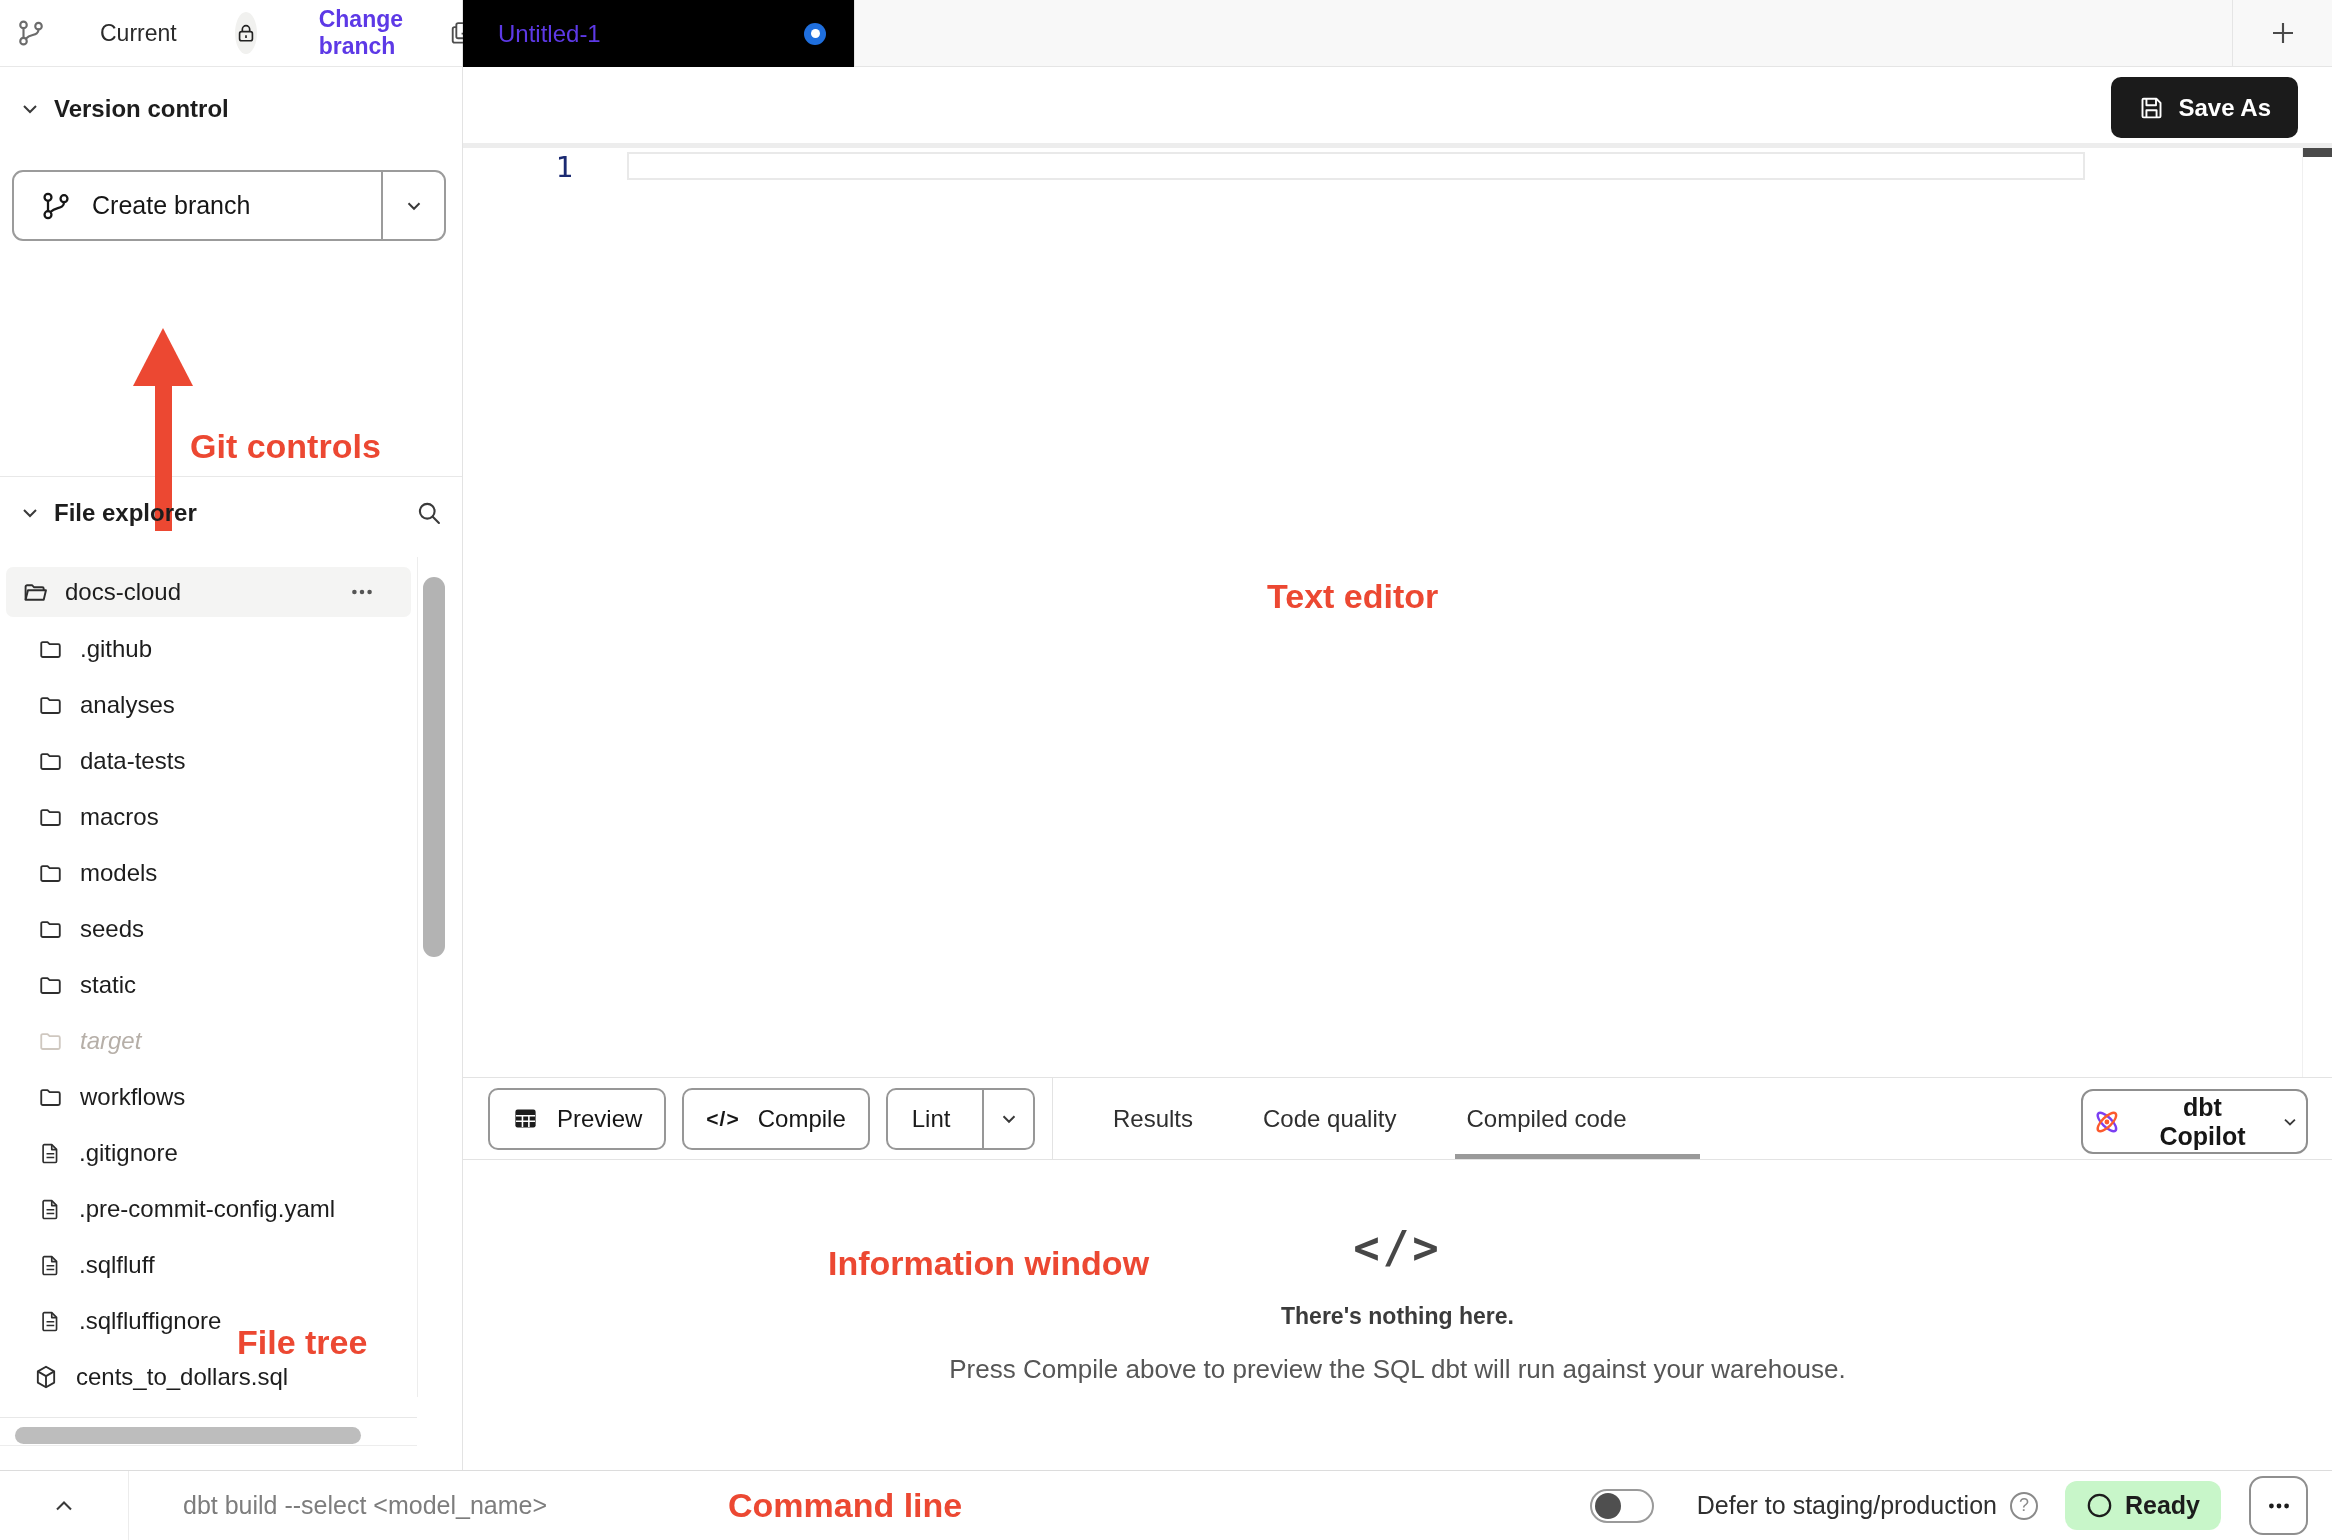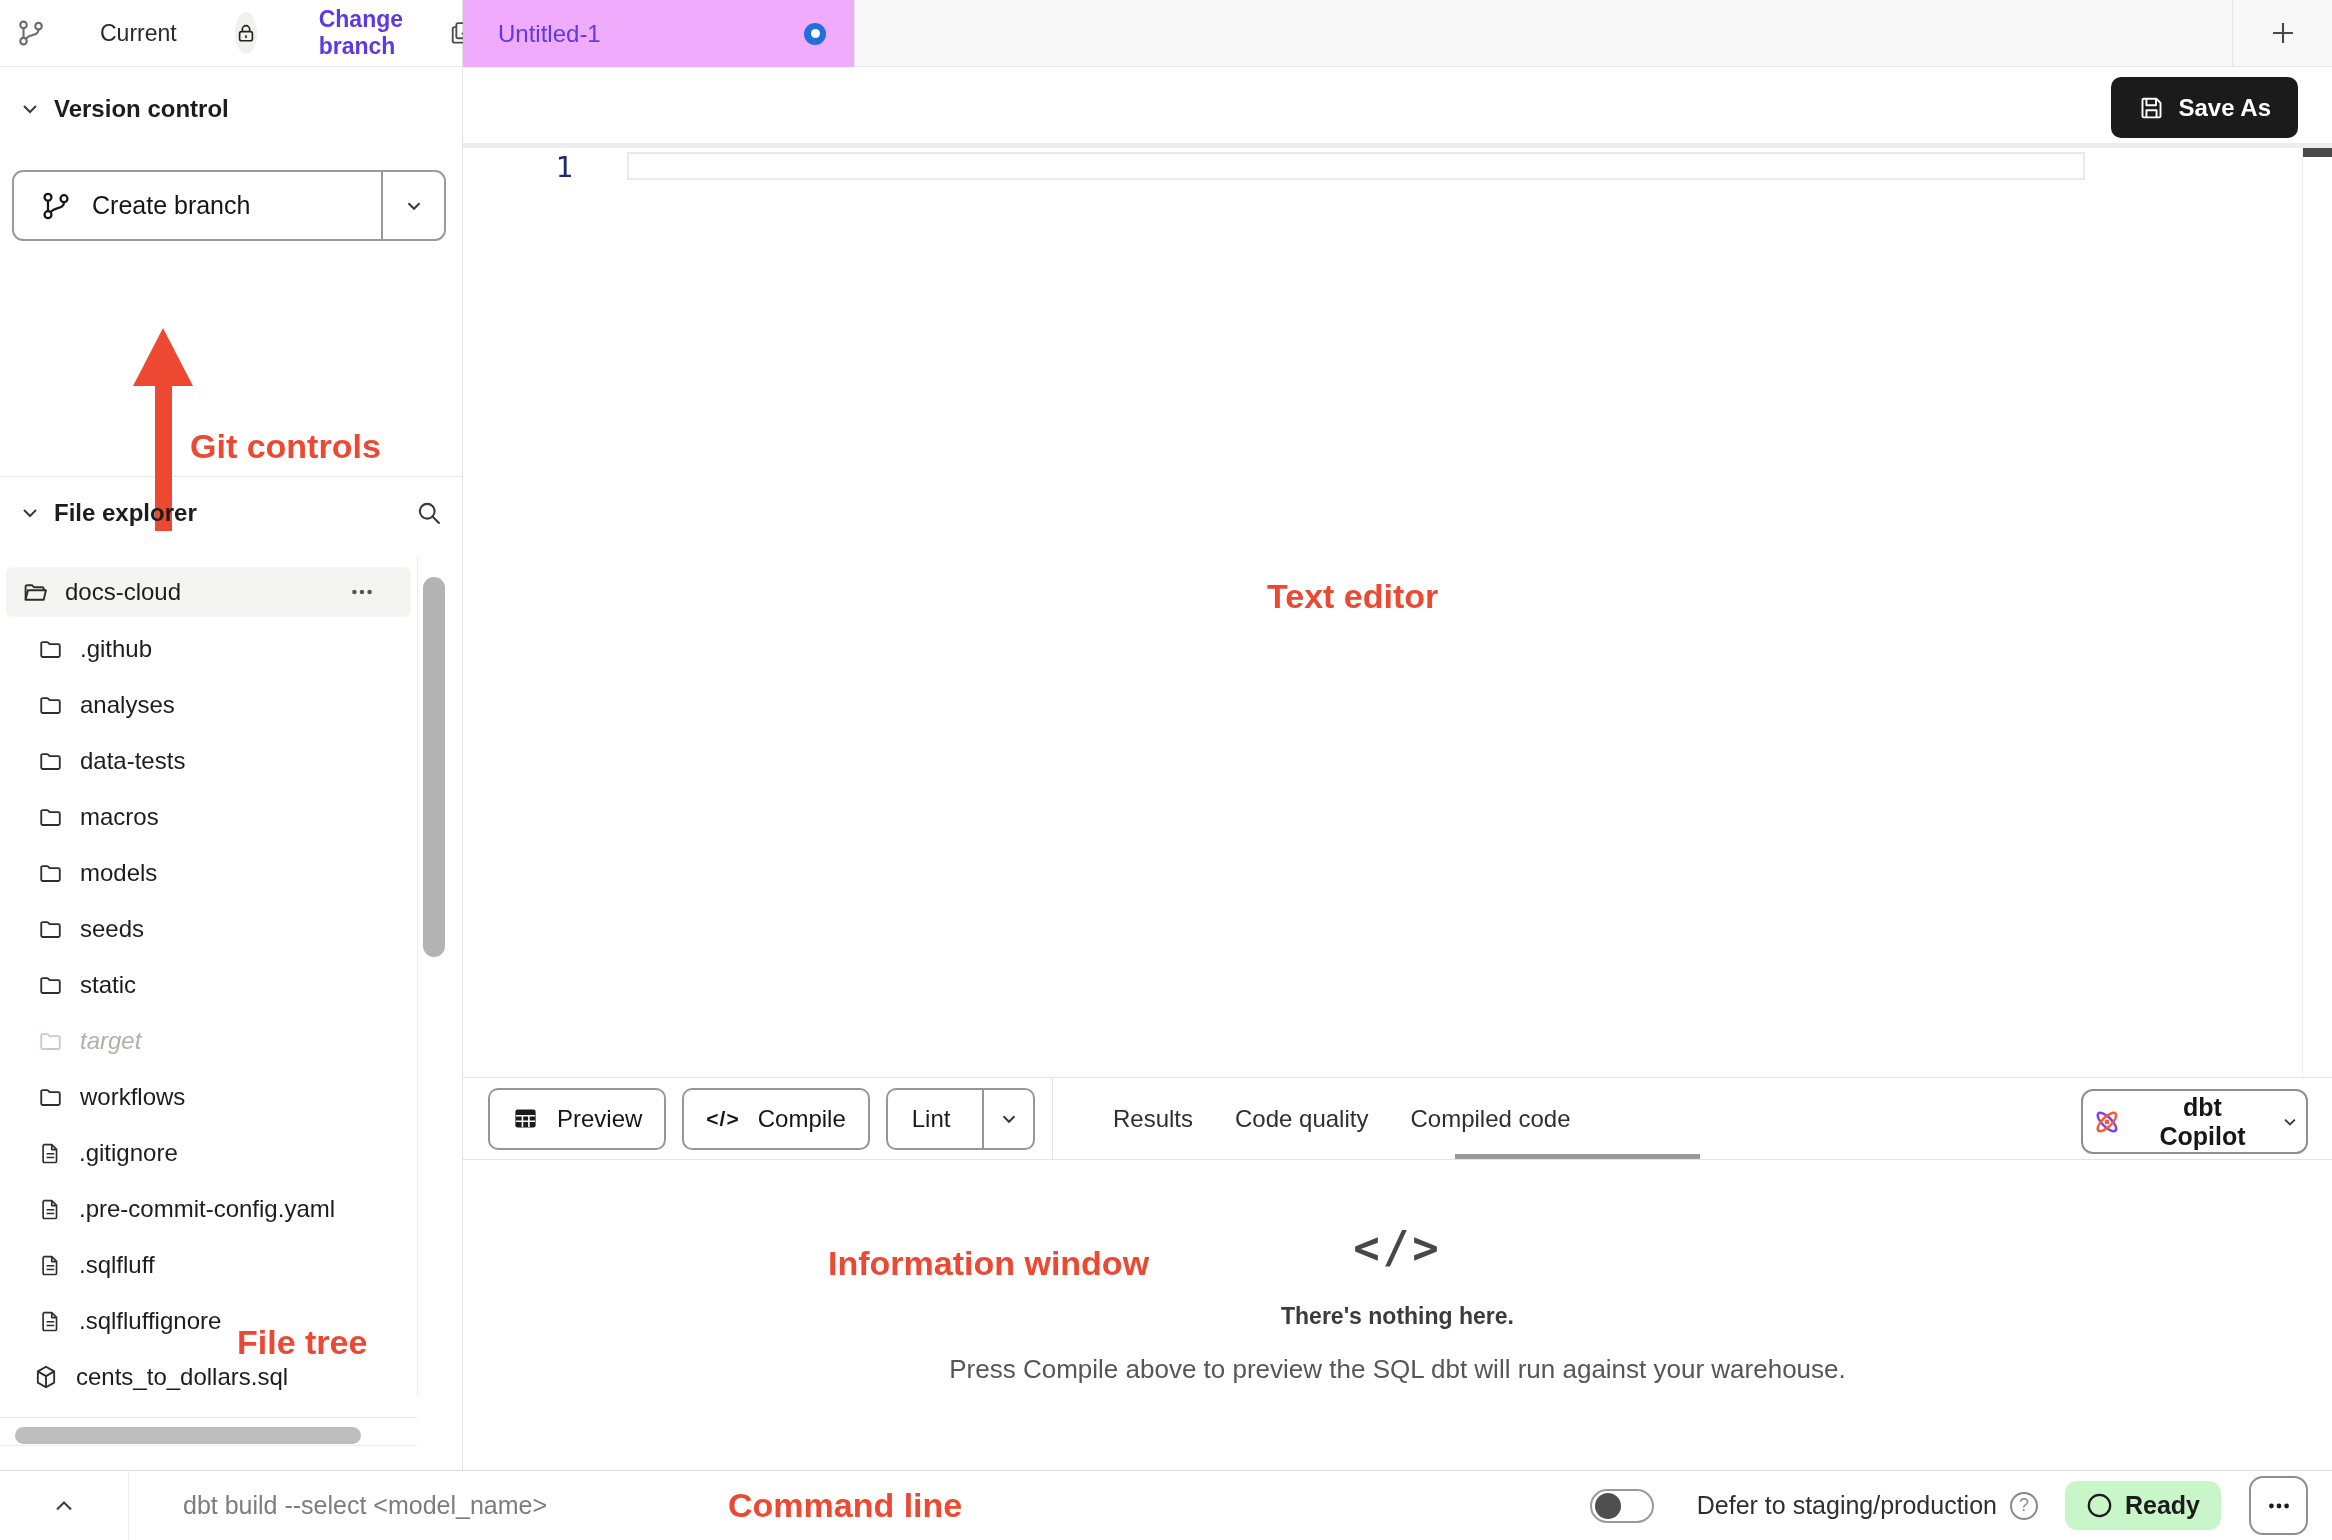--- a/index.html
+++ b/index.html
@@ -53,21 +53,21 @@
   .kebab{margin-left:auto;margin-right:36px;cursor:pointer;}
   .vtrack{position:absolute;left:417px;top:80px;width:1px;height:840px;background:#ededed;}
   .vthumb{position:absolute;left:423px;top:100px;width:22px;height:380px;background:#b3b3b3;border-radius:11px;cursor:grab;}
   .list-endline{position:absolute;left:0;top:940px;width:417px;height:1px;background:#e8e8e8;}
   .hthumb{position:absolute;left:15px;top:950px;width:346px;height:17px;background:#bdbdbd;border-radius:9px;cursor:grab;}
   .hendline{position:absolute;left:0;top:968px;width:417px;height:1px;background:#ededed;}
 
   
   .main{position:absolute;left:463px;top:0;width:1869px;height:1470px;background:#fff;}
   .tabbar{position:absolute;left:0;top:0;width:100%;height:67px;display:flex;}
-  .tab-active{width:392px;background:#f0abfc;border-right:1px solid #e5e5e5;display:flex;align-items:center;padding:0 28px 0 35px;cursor:pointer;}
+  .tab-active{width:392px;background:#000000;border-right:1px solid #e5e5e5;display:flex;align-items:center;padding:0 28px 0 35px;cursor:pointer;}
   .tab-active .tab-label{font-size:24px;color:var(--accent-purple);}
   .mod-dot{margin-left:auto;width:22px;height:22px;border-radius:50%;background:var(--modified-dot-blue);display:flex;align-items:center;justify-content:center;}
   .mod-dot::after{content:"";width:9px;height:9px;border-radius:50%;background:#fff;}
   .tab-filler{flex:1;background:#f8f8f8;border-bottom:1px solid #e5e5e5;}
   .tab-plus{width:100px;background:#f8f8f8;border-bottom:1px solid #e5e5e5;border-left:1px solid #e5e5e5;display:flex;align-items:center;justify-content:center;cursor:pointer;}
 
   .save-as{position:absolute;right:34px;top:77px;height:61px;padding:0 27px;background:var(--save-button-bg);border-radius:10px;display:flex;align-items:center;gap:13px;color:#fff;font-size:24px;font-weight:700;cursor:pointer;border:none;}
 
   .editor-grayline{position:absolute;left:0;top:143px;width:100%;height:5px;background:#ededed;}
   .line-number{position:absolute;left:75px;top:150px;width:35px;text-align:right;font-family:"DejaVu Sans Mono",monospace;font-size:29px;color:#1b2a72;}
@@ -75,21 +75,21 @@
   .ed-vtrack{position:absolute;right:29px;top:148px;width:1px;height:929px;background:#f0f0f0;}
   .ed-vthumb{position:absolute;right:0;top:148px;width:29px;height:9px;background:#4a4a4a;cursor:grab;}
 
   .btoolbar{position:absolute;left:0;top:1077px;width:100%;height:83px;border-top:1px solid #e3e3e3;border-bottom:1px solid #e3e3e3;background:#fff;}
   .btn-row{position:absolute;left:25px;top:0;height:100%;display:flex;align-items:center;gap:16px;}
   .tbtn{height:62px;border:2px solid #979797;border-radius:10px;background:#fff;display:flex;align-items:center;gap:18px;padding:0 22px;font-size:24px;font-weight:500;color:#161616;cursor:pointer;}
   .lint-group{height:62px;border:2px solid #979797;border-radius:10px;background:#fff;display:flex;align-items:stretch;overflow:hidden;gap:8px;}
   .lint-main{display:flex;align-items:center;padding:0 24px;font-size:24px;font-weight:500;cursor:pointer;}
   .lint-caret{width:51px;border-left:2px solid #979797;display:flex;align-items:center;justify-content:center;cursor:pointer;}
   .tb-divider{position:absolute;left:589px;top:0;width:1px;height:100%;background:#e3e3e3;}
-  .info-tabs{position:absolute;left:650px;top:0;height:100%;display:flex;align-items:center;gap:42px;}
+  .info-tabs{position:absolute;left:650px;top:0;height:100%;display:flex;align-items:center;gap:70px;}
   .info-tab{font-size:24px;color:#2f2f2f;cursor:pointer;white-space:nowrap;}
   .tab-underline{position:absolute;left:992px;bottom:0;width:245px;height:5px;background:#9a9a9a;}
   .copilot{position:absolute;right:24px;top:11px;height:65px;width:227px;border:2px solid #8f8f8f;border-radius:12px;background:#fff;display:flex;align-items:center;justify-content:center;gap:12px;font-size:25px;font-weight:700;color:#161616;cursor:pointer;}
 
   .empty-state{position:absolute;left:0;top:1160px;width:100%;text-align:center;}
   .es-icon{margin-top:62px;font-size:44px;font-weight:600;letter-spacing:3px;color:#474747;font-family:"DejaVu Sans Mono",monospace;}
   .es-title{margin-top:30px;font-size:23px;font-weight:600;color:#3b3b3b;}
   .es-sub{margin-top:24px;font-size:26px;color:#565656;}
 
   

